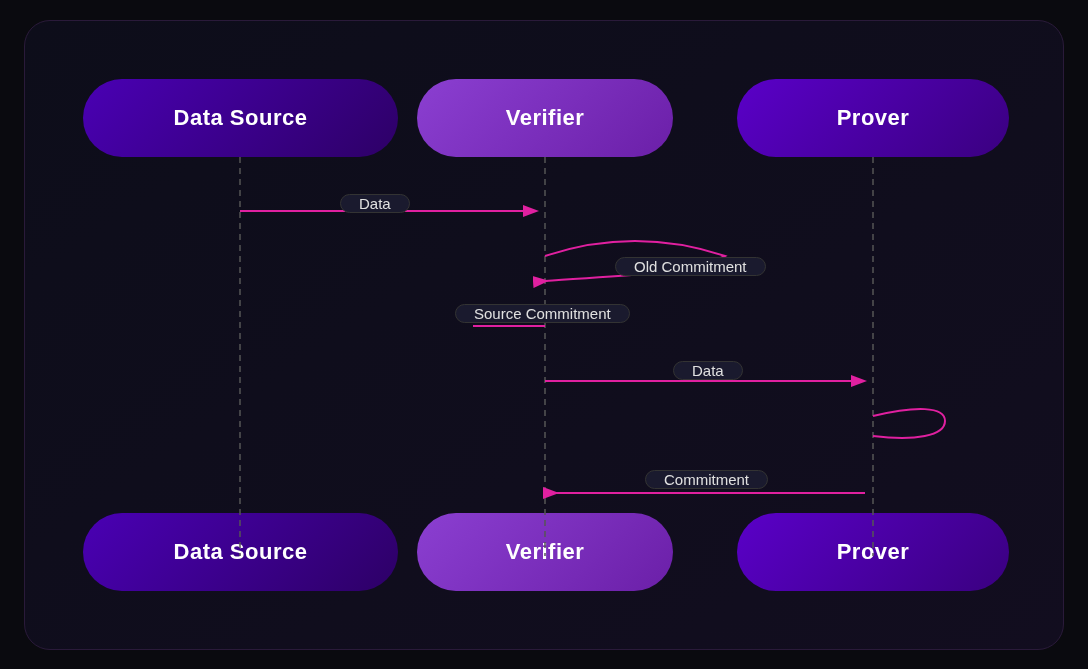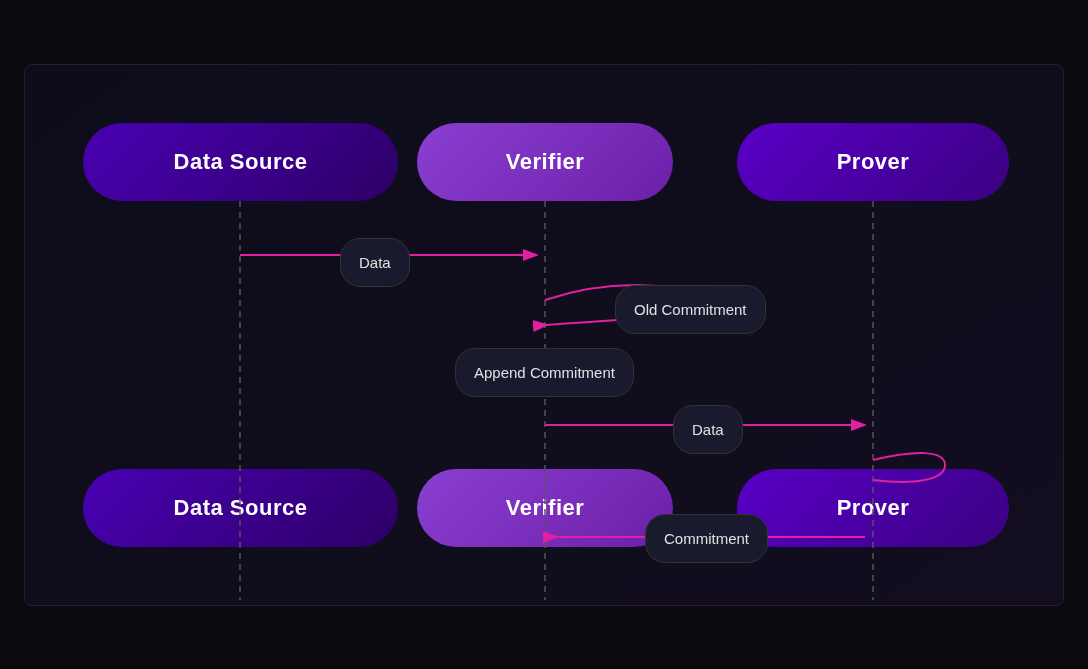--- a/index.html
+++ b/index.html
@@ -7,23 +7,23 @@
       width: 1088px;
       height: 669px;
       background: #0a0a0f;
       display: flex;
       align-items: center;
       justify-content: center;
       font-family: 'Segoe UI', Arial, sans-serif;
     }
     .diagram-container {
       width: 1040px;
-      height: 542px;
+      height: 630px;
       background: linear-gradient(145deg, #0d0d1a 0%, #120d1f 100%);
-      border-radius: 8px;
+      border-radius: 26px;
       border: 1px solid #2a1a3a;
       position: relative;
       overflow: hidden;
     }
 
     
     .node {
       position: absolute;
       border-radius: 50px;
       display: flex;
@@ -74,33 +74,33 @@
       width: 100%; height: 100%;
       pointer-events: none;
     }
 
     
     .msg-label {
       position: absolute;
       background: #1a1a2e;
       border: 1px solid #333;
       border-radius: 20px;
-      padding: 15px 18px;
+      padding: 0 18px;
       font-size: 15px;
       font-weight: 500;
       color: #e0e0e0;
       white-space: nowrap;
     }
 
     
     .label-data-1 {
       left: 315px; top: 173px;
     }
     .label-old-commitment {
-      left: 590px; top: 220px;
+      left: 590px; top: 236px;
     }
     .label-update-commitment {
       left: 430px; top: 283px;
     }
     .label-data-2 {
       left: 648px; top: 340px;
     }
     .label-append-data {
       left: 822px; top: 393px;
     }
@@ -162,21 +162,21 @@
     <line x1="840" y1="472" x2="530" y2="472" stroke="#e020a0" stroke-width="2" marker-end="url(#arrow-left)"></line>
   </svg>
 
   <div class="msg-label label-data-1">
     <span>Data</span>
   </div>
   <div class="msg-label label-old-commitment">
     <span>Old Commitment</span>
   </div>
   <div class="msg-label label-update-commitment">
-    <span>Append Commitment</span>
+    <span>Source Commitment</span>
   </div>
   <div class="msg-label label-data-2">
     <span>Data</span>
   </div>
   <div class="msg-label label-acknowledge">
     <span>Commitment</span>
   </div>
 
 </div>
 

